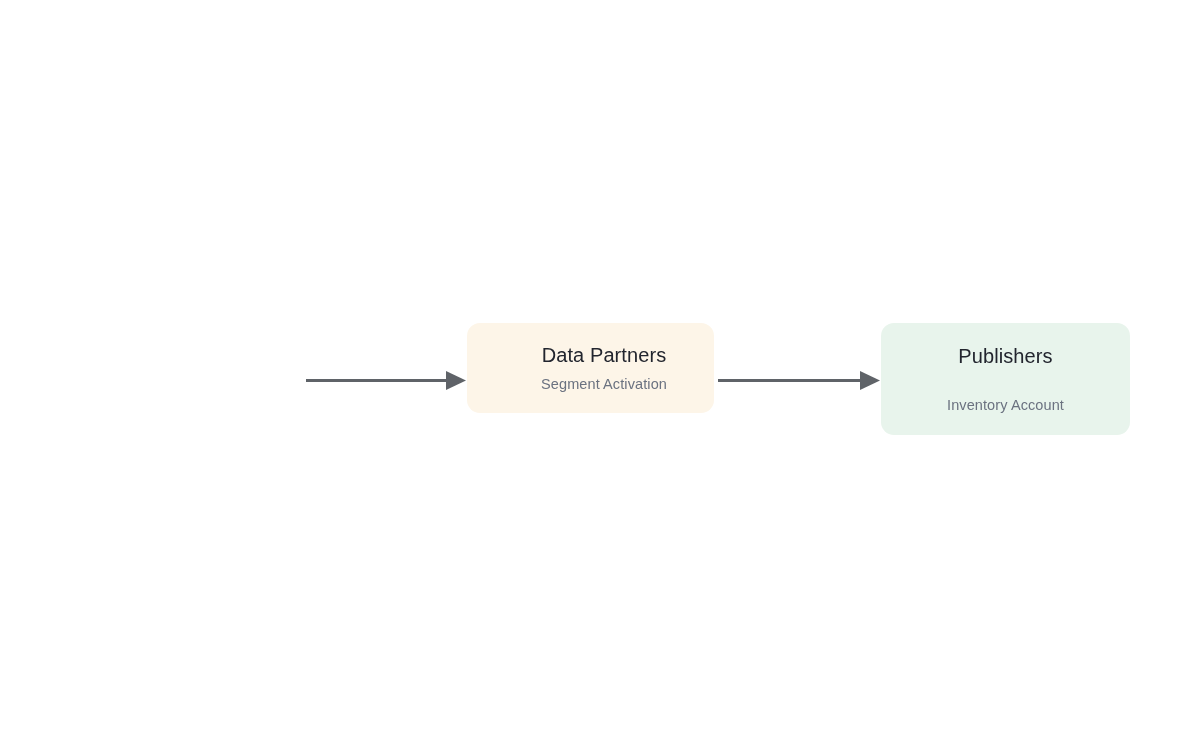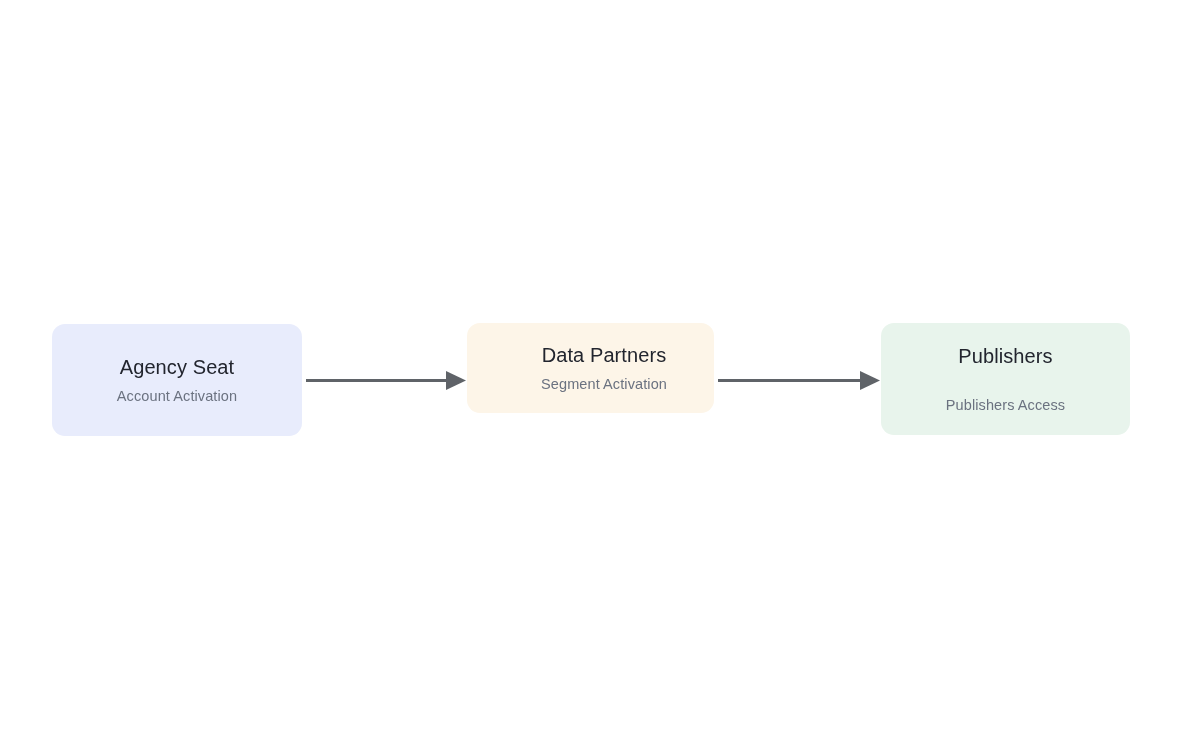--- a/index.html
+++ b/index.html
@@ -97,28 +97,24 @@
       <line x1="306" y1="380.5" x2="447" y2="380.5" stroke="#5f6368" stroke-width="3" stroke-linecap="butt"></line>
       <polygon points="446,371 466,380.5 446,390" fill="#5f6368"></polygon>
     </g>
 
     <g>
       <line x1="718" y1="380.5" x2="861" y2="380.5" stroke="#5f6368" stroke-width="3" stroke-linecap="butt"></line>
       <polygon points="860,371 880,380.5 860,390" fill="#5f6368"></polygon>
     </g>
   </svg>
 
-  <div class="flow-node" id="node-agency-seat">
-    <div class="node-title">Agency Seat</div>
-    <div class="node-subtitle">Account Activation</div>
-  </div>
 
   <div class="flow-node" id="node-data-partners">
     <div class="node-title">Data Partners</div>
     <div class="node-subtitle">Segment Activation</div>
   </div>
 
   <div class="flow-node" id="node-publishers">
     <div class="node-title">Publishers</div>
-    <div class="node-subtitle">Publishers Access</div>
+    <div class="node-subtitle">Inventory Account</div>
   </div>
 
 </div>
 
 </body></html>

